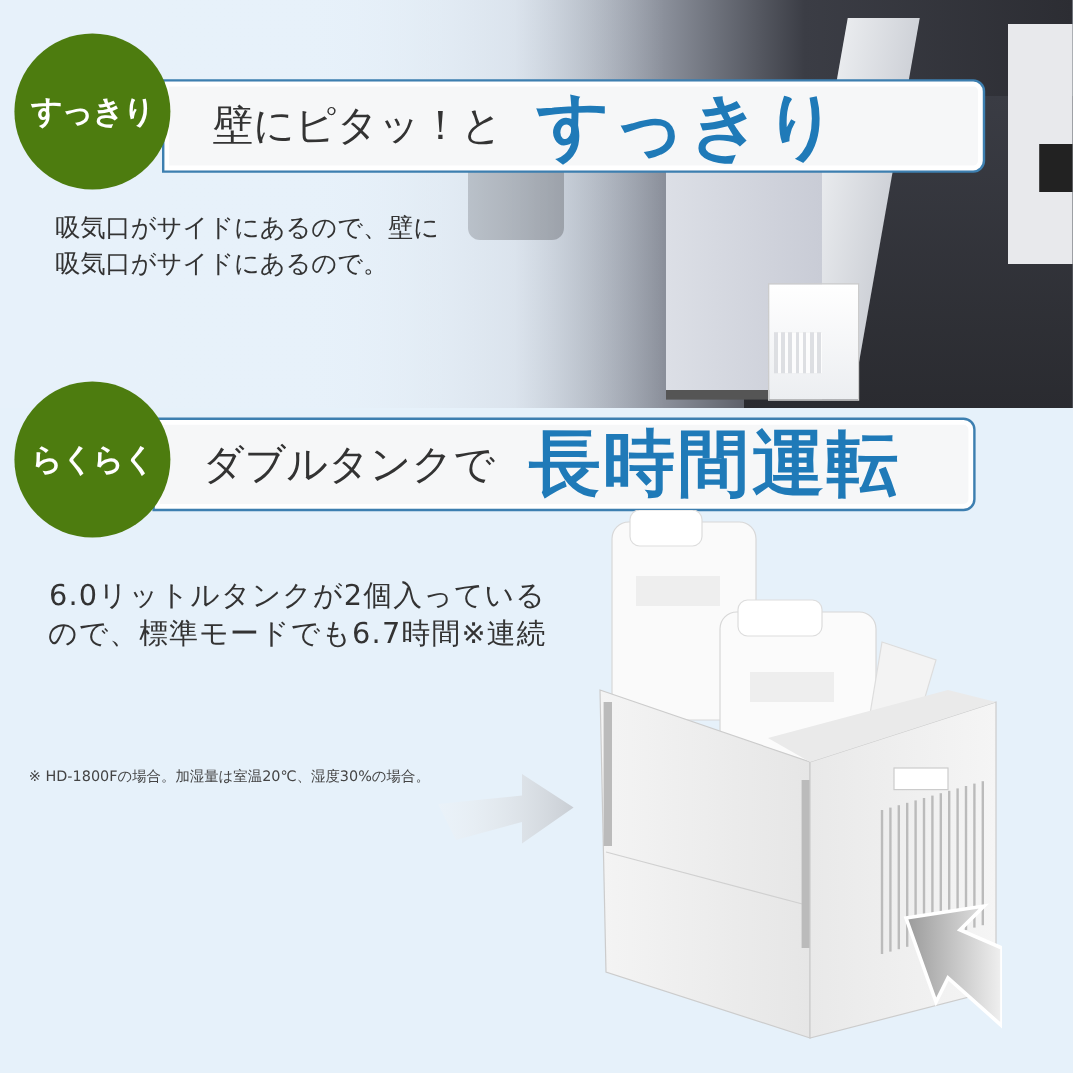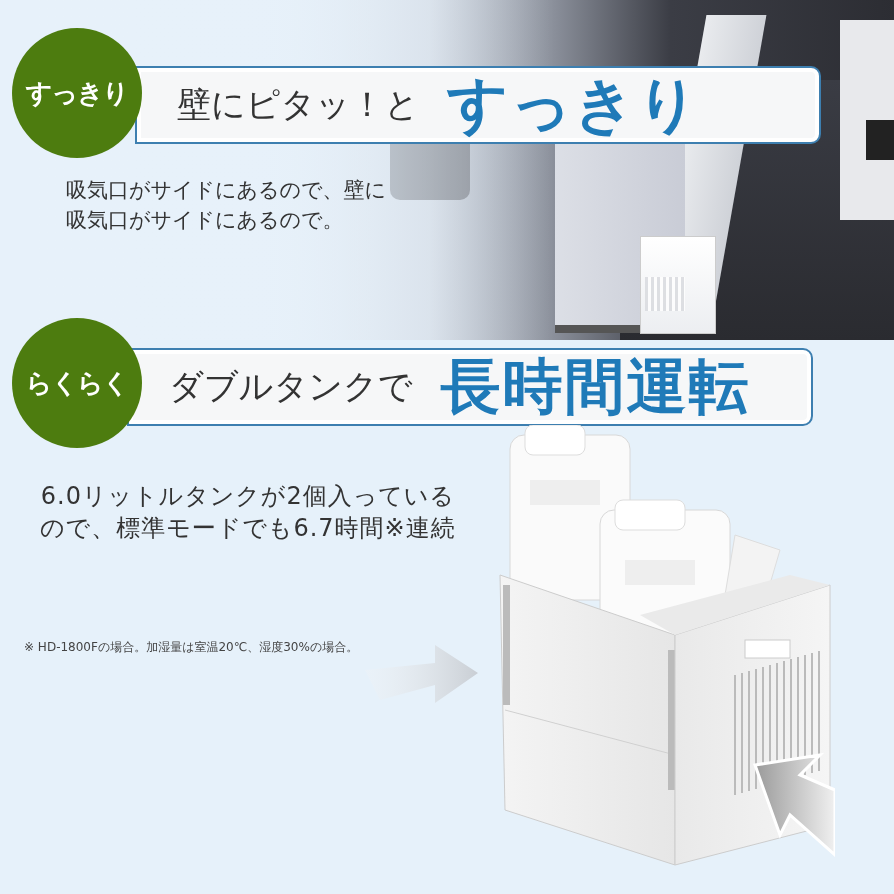--- a/index.html
+++ b/index.html
@@ -51,21 +51,21 @@
 </div>
 
 <div class="badge" style="left:12px;top:28px;">
   <span>すっきり</span>
 </div>
 <div class="banner" style="left:135px;top:42px;width:682px;margin-top:24px;">
   <span class="lead">壁にピタッ！と</span>
   <span class="hl">すっきり</span>
 </div>
 
-<div class="desc" style="left:46px;top:175px;margin-left:20px;">
+<div class="desc" style="left:46px;top:175px;">
   <div>吸気口がサイドにあるので、壁に</div>
   <div>吸気口がサイドにあるので。</div>
 </div>
 
 <div class="badge" style="left:12px;top:318px;">
   <span>らくらく</span>
 </div>
 <div class="banner" style="left:127px;top:348px;width:682px;">
   <span class="lead">ダブルタンクで</span>
   <span class="hl">長時間運転</span>

